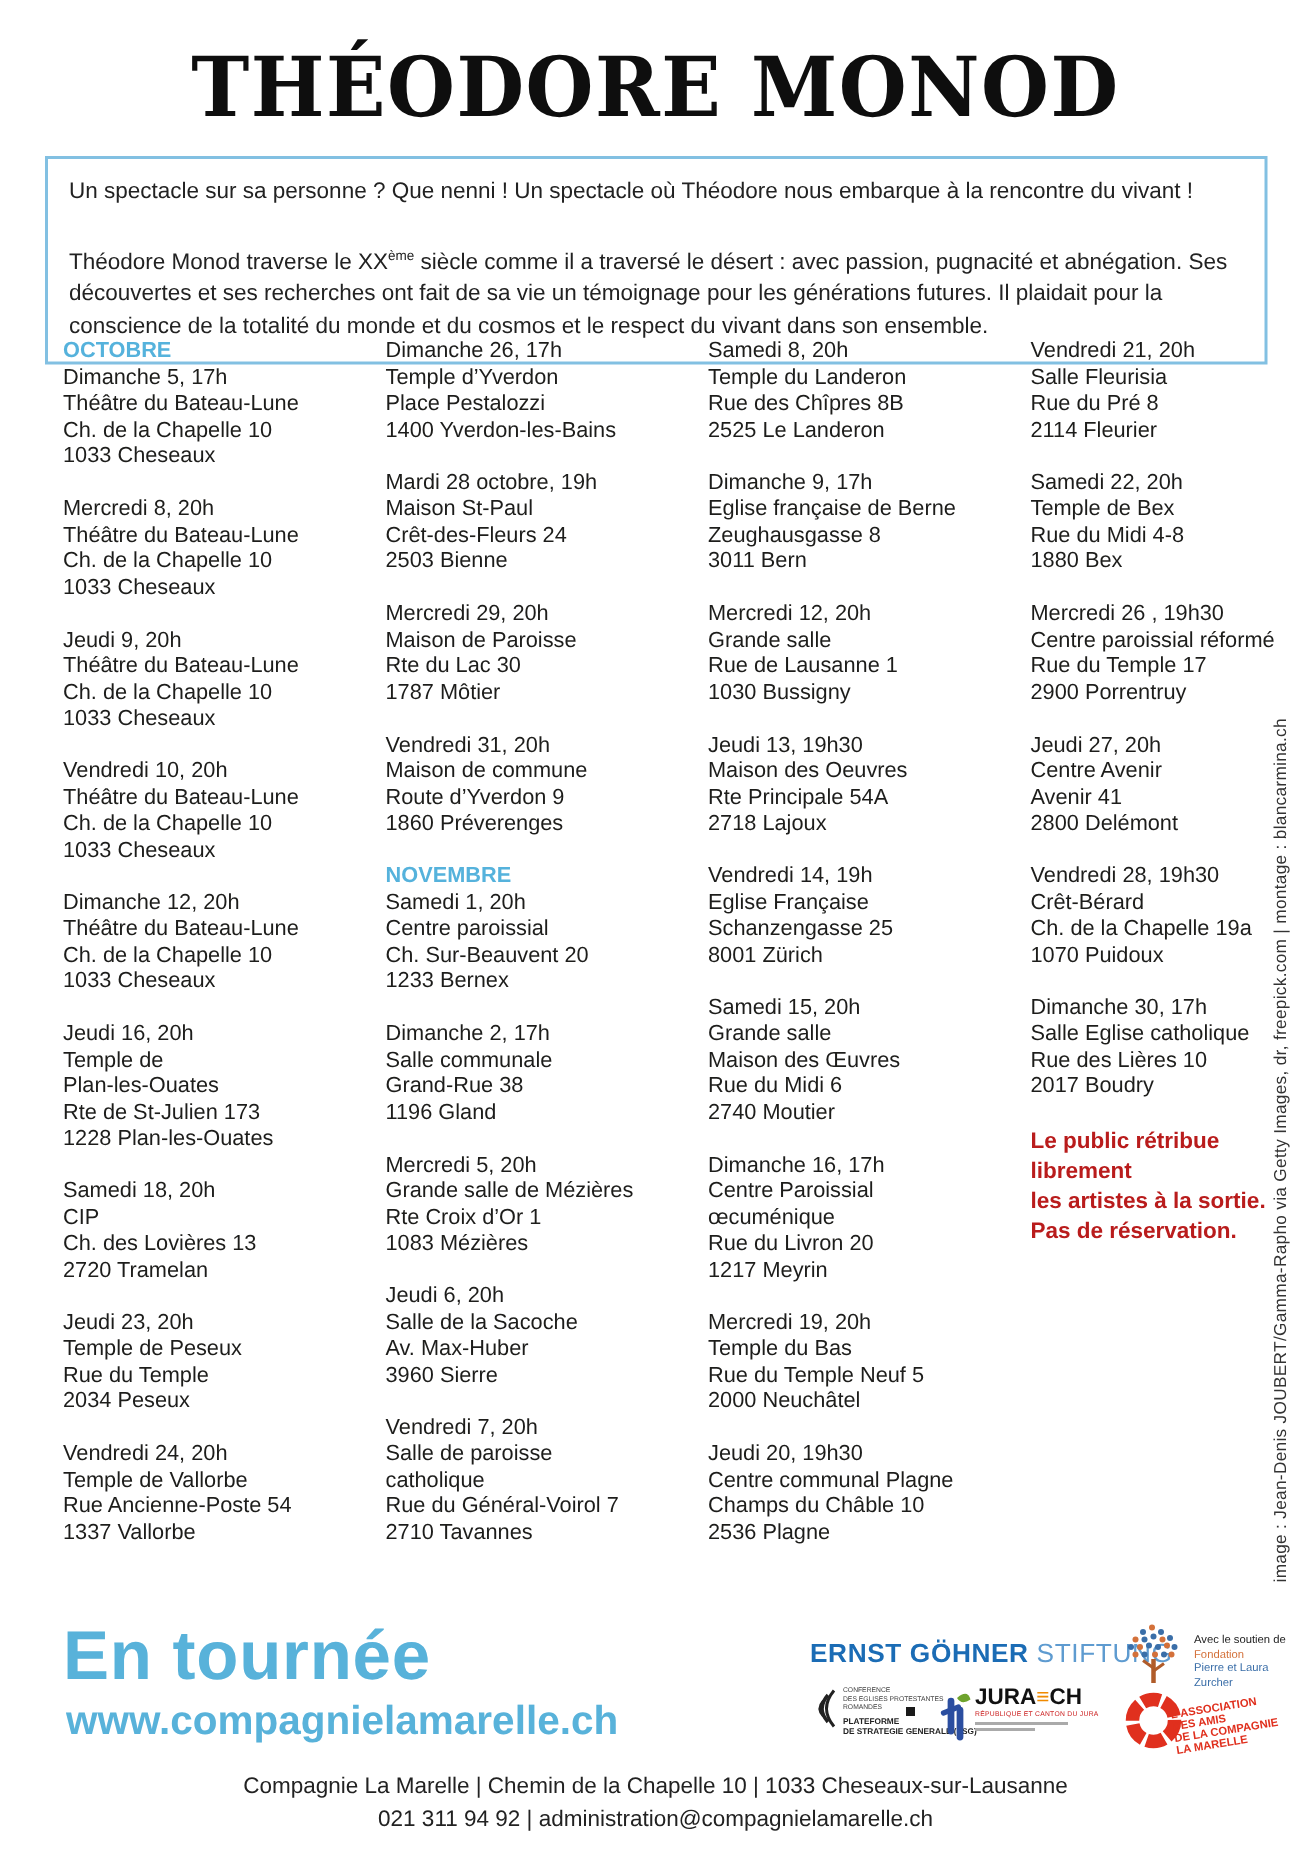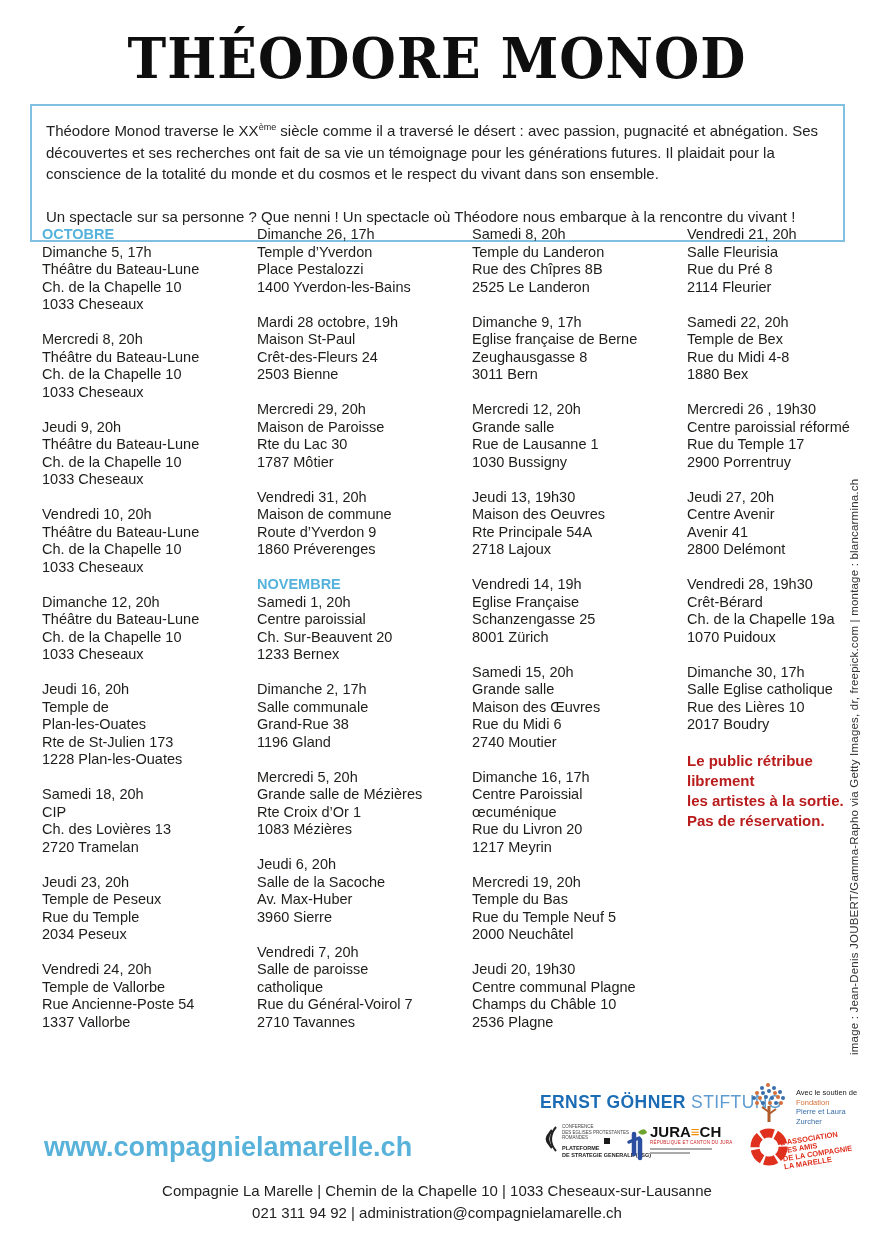--- a/index.html
+++ b/index.html
@@ -80,22 +80,22 @@
   }
 </style>
 </head>
 <body>
 
 <div class="page">
 
   <div class="title">THÉODORE MONOD</div>
 
   <div class="intro-box">
+    <p>Un spectacle sur sa personne ? Que nenni ! Un spectacle où Théodore nous embarque à la rencontre du vivant !</p>
     <p><span>Théodore Monod traverse le XX</span><sup>ème</sup><span> siècle comme il a traversé le désert : avec passion, pugnacité et abnégation. Ses découvertes et ses recherches ont fait de sa vie un témoignage pour les générations futures. Il plaidait pour la conscience de la totalité du monde et du cosmos et le respect du vivant dans son ensemble.</span></p>
-    <p>Un spectacle sur sa personne ? Que nenni ! Un spectacle où Théodore nous embarque à la rencontre du vivant !</p>
   </div>
 
   <div class="schedule">
     <div class="col">
         <div class="month">OCTOBRE</div>
         <div class="event">
           <div class="date">Dimanche 5, 17h</div>
           <div>Théâtre du Bateau-Lune</div>
           <div>Ch. de la Chapelle 10</div>
           <div>1033 Cheseaux</div>
@@ -307,20 +307,21 @@
           <div>Le public rétribue</div>
           <div>librement</div>
           <div>les artistes à la sortie.</div>
           <div>Pas de réservation.</div>
         </div>
       </div>
   </div>
 
   <div class="credit">image : Jean-Denis JOUBERT/Gamma-Rapho via Getty Images, dr, freepick.com | montage : blancarmina.ch</div>
 
+  <div class="tour-heading">En tournée</div>
   <a class="tour-site" href="#">www.compagnielamarelle.ch</a>
 
   <div class="ernst"><span>ERNST GÖHNER</span> <span class="light">STIFTUNG</span></div>
 
   <div class="plateforme">
     <svg class="arcs" width="20" height="30" viewBox="0 0 20 30">
       <path d="M14 6 Q6 15 14 24" fill="none" stroke="#222" stroke-width="2.4"></path>
       <path d="M18 3 Q8 15 18 27" fill="none" stroke="#222" stroke-width="2.0"></path>
       <path d="M11 10 Q6.5 15 11 20" fill="none" stroke="#222" stroke-width="2.2"></path>
     </svg>

